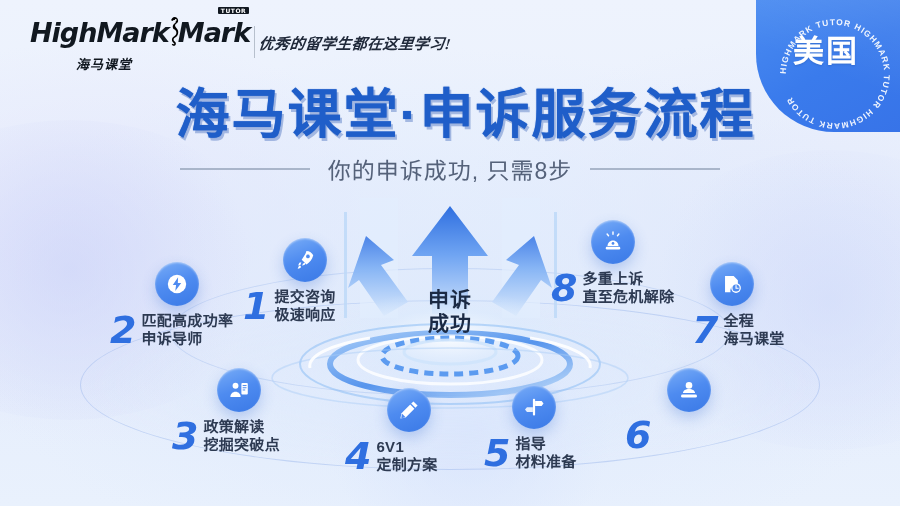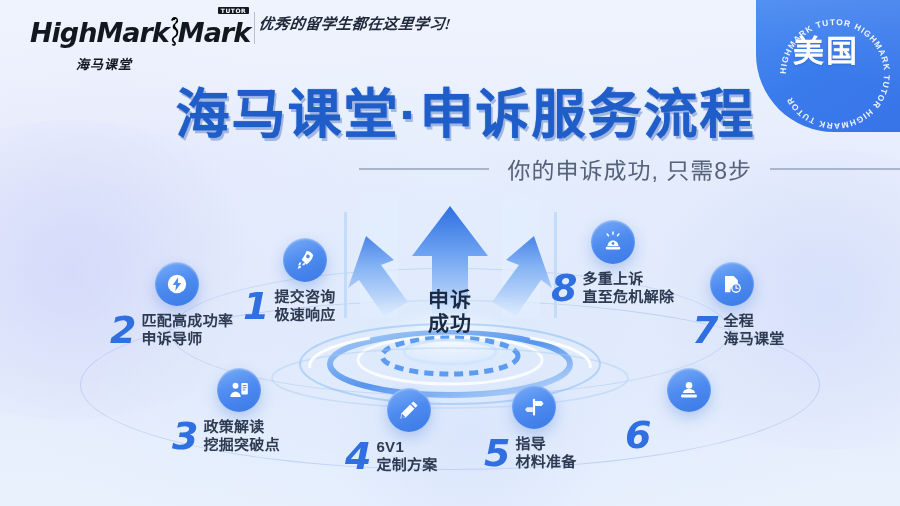--- a/index.html
+++ b/index.html
@@ -25,21 +25,21 @@
   .blob-a { left: -140px; top: 120px; width: 420px; height: 300px;
             background: radial-gradient(circle at 50% 50%, rgba(200,208,248,.55), rgba(200,208,248,0) 70%); }
   .blob-b { right: -130px; top: 150px; width: 400px; height: 300px;
             background: radial-gradient(circle at 50% 50%, rgba(203,214,250,.5), rgba(203,214,250,0) 70%); }
   .blob-c { left: 300px; top: 330px; width: 340px; height: 200px;
             background: radial-gradient(circle at 50% 50%, rgba(214,226,252,.7), rgba(214,226,252,0) 72%); }
 
   
   .header {
     position: absolute; left: 30px; top: 12px;
-    display: flex; align-items: flex-start; gap: 4px; z-index: 9;
+    display: flex; align-items: center; gap: 4px; z-index: 9;
   }
   .logo-wrap { display: flex; flex-direction: column; align-items: flex-start; }
   .logo-mark {
     position: relative;
     display: flex; align-items: baseline;
     font-family: "DejaVu Sans", sans-serif;
     font-weight: 800; font-style: italic;
     font-size: 27px; line-height: 1;
     color: #111820; letter-spacing: -1px;
   }
@@ -94,21 +94,21 @@
     text-align: center; z-index: 8;
     font-size: 54px; font-weight: 800; letter-spacing: 2px;
     color: #1f5ec9;
     text-shadow:
       2px 3px 0 rgba(36,84,176,.35),
       0 0 1px rgba(31,94,201,.9);
     padding-left: 31px;
   }
   .subtitle-row {
     position: absolute; left: 0; right: 0; top: 152px;
-    display: flex; align-items: center; justify-content: flex-end; gap: 18px;
+    display: flex; align-items: center; justify-content: center; gap: 18px;
     z-index: 8;
   }
   .sub-line { width: 130px; height: 2px; background: #9aa8bd; opacity: .8; }
   .subtitle { font-size: 23px; color: #55627a; letter-spacing: 1px; font-weight: 500; }
 
   
   .hero { position: absolute; left: 50%; top: 192px; transform: translateX(-50%);
           width: 420px; height: 220px; z-index: 3; }
   .hero-core {
     position: absolute; left: 50%; top: 96px; transform: translateX(-50%);

